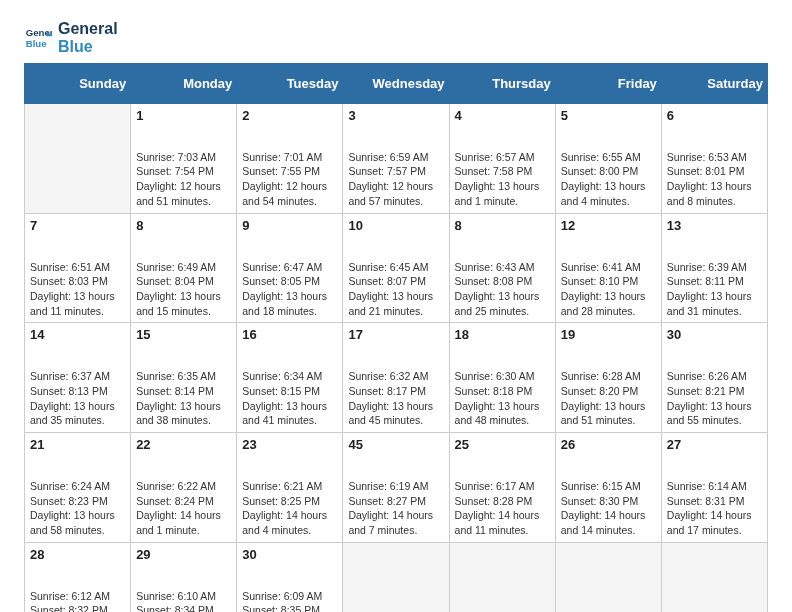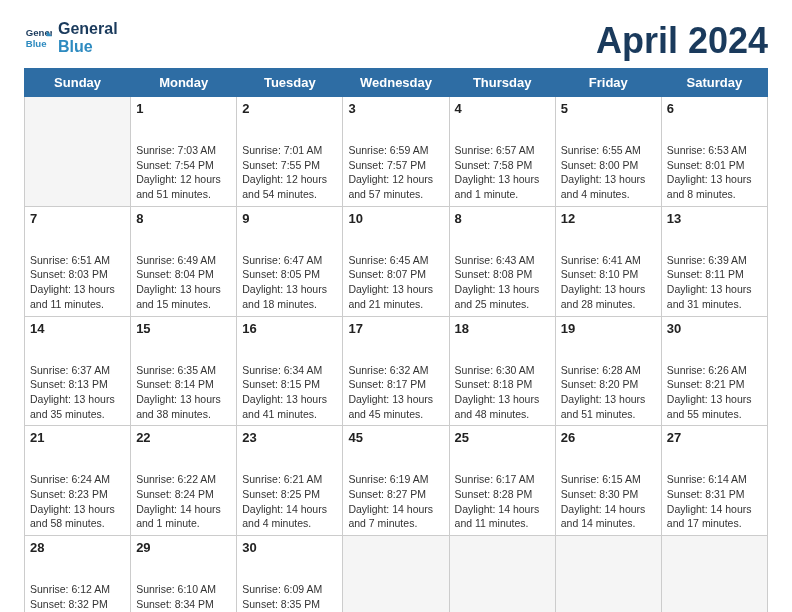--- a/index.html
+++ b/index.html
@@ -39,22 +39,22 @@
       font-weight: normal;
     }
     .calendar {
       width: 100%;
       border-collapse: collapse;
       font-size: 11px;
     }
     .calendar th {
       background: #2e6da4;
       color: #fff;
-      padding: 6px 4px;
-      text-align: center;
+      padding: 12px 4px;
+      text-align: right;
       font-size: 13px;
       font-weight: bold;
       border: 1px solid #2e6da4;
     }
     .calendar td {
       border: 1px solid #ccc;
       vertical-align: top;
       padding: 4px 5px;
       width: calc(100% / 7);
       min-height: 80px;
@@ -92,21 +92,20 @@
       <text x="2" y="14" font-size="11" font-weight="bold" fill="#1a3a5c">General</text>
       <text x="2" y="26" font-size="11" font-weight="bold" fill="#2e8bc0">Blue</text>
       <polygon points="26,8 32,14 26,14" fill="#2e8bc0"></polygon>
     </svg>
     <div style="display:flex;flex-direction:column;line-height:1.15;margin-left:2px;">
       <span style="font-size:16px;font-weight:bold;color:#1a3a5c;">General</span>
       <span style="font-size:16px;font-weight:bold;color:#2e8bc0;">Blue</span>
     </div>
   </div>
   <div class="title-block">
-    <div class="month-title">April 2024</div>
   </div>
 </div>
 
 <table class="calendar">
   <thead>
     <tr>
     <th>Sunday</th>
         <th>Monday</th>
         <th>Tuesday</th>
         <th>Wednesday</th>

